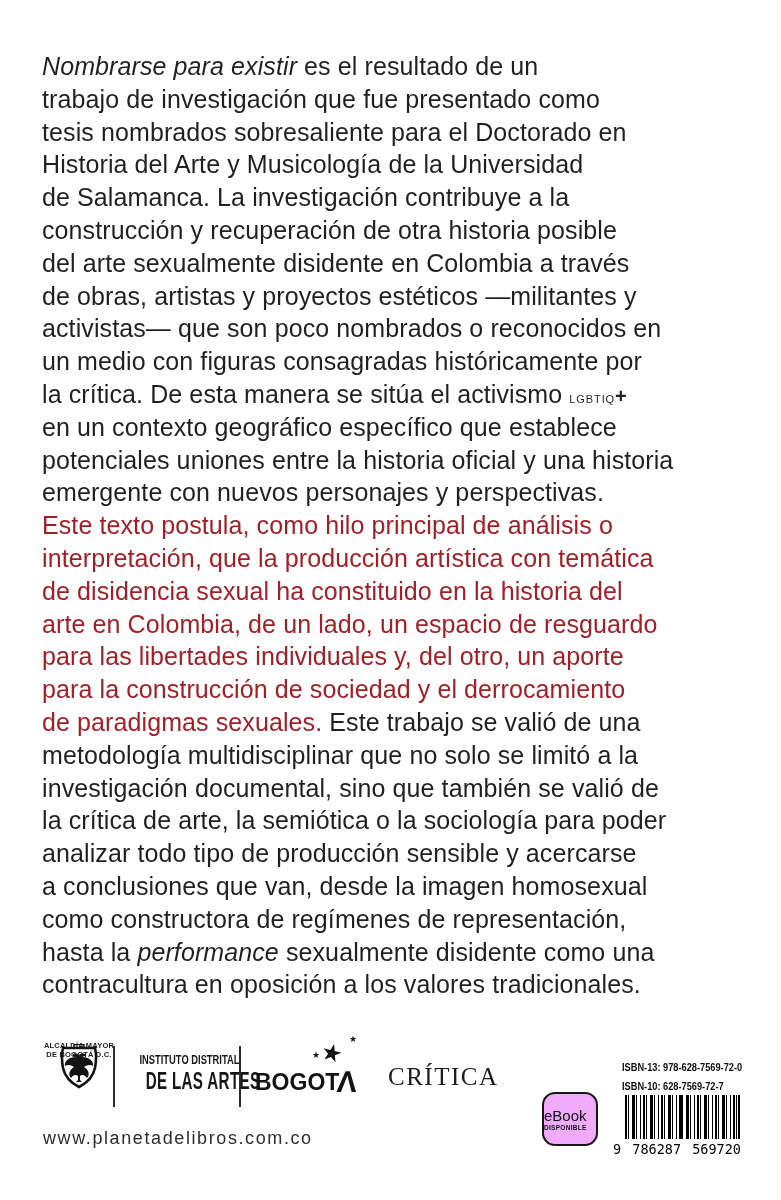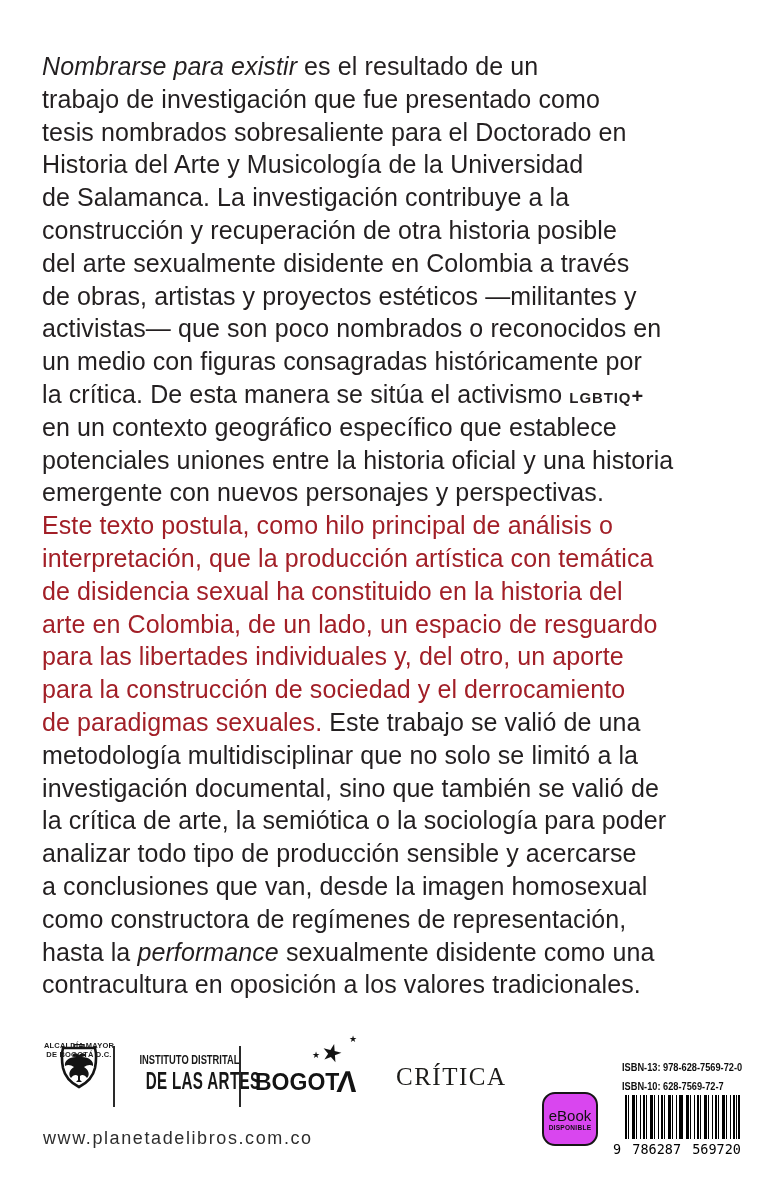--- a/index.html
+++ b/index.html
@@ -10,21 +10,21 @@
   .page{position:absolute;inset:0;background:#ffffff;}
 
   
   .text-block{
     position:absolute;left:42px;top:50px;width:710px;
     font-size:25px;line-height:32.8px;letter-spacing:0.1px;color:#231f20;
   }
   .line{white-space:nowrap;height:32.8px;}
   .seg-i{font-style:italic;}
   .seg-r{color:#a21f27;}
-  .seg-sc{font-size:15px;letter-spacing:0.9px;font-weight:bold;}
+  .seg-sc{font-size:11px;letter-spacing:0.9px;}
   .seg-scp{font-size:20px;font-weight:bold;}
 
   
   .crest-svg{position:absolute;left:57px;top:1044px;width:44px;height:46px;}
   .crest-caption{
     position:absolute;left:36px;top:1041px;width:86px;text-align:center;
     font-size:7.5px;font-weight:bold;line-height:9px;letter-spacing:0.2px;color:#1c1c1c;
   }
   .v-divider{position:absolute;top:1046px;width:1.6px;height:61px;background:#2a2a2a;}
   .d1{left:113px;}
@@ -35,28 +35,28 @@
   .instituto .l2{font-size:23px;font-weight:bold;transform:scaleX(0.66);transform-origin:center;white-space:nowrap;margin-top:1px;letter-spacing:0.5px;}
 
   .bogota-logo{position:absolute;left:255px;top:1063px;height:28px;color:#131313;}
   .bogota-word{font-size:23px;font-weight:bold;letter-spacing:0px;margin-top:20px;}
   .bogota-lambda{font-size:30px;font-weight:bold;display:inline-block;transform:skewX(-4deg);position:relative;top:2px;margin-left:-2px;}
   .star-big{position:absolute;left:66px;top:-24px;font-size:24px;display:inline-block;transform:rotate(14deg);}
   .star-small{position:absolute;left:57px;top:-13px;font-size:9px;}
   .star-tiny{position:absolute;left:94px;top:-29px;font-size:9px;}
 
   .critica{
-    position:absolute;left:396px;top:1063px;
+    position:absolute;left:388px;top:1063px;
     font-family:"Liberation Serif", serif;font-size:25px;letter-spacing:1.5px;color:#1d1c1a;
   }
 
   .ebook-badge{
     position:absolute;left:542px;top:1092px;width:52px;height:50px;
-    border:2.5px solid #161616;border-radius:13px;background:#d946ef;
-    display:flex;flex-direction:column;align-items:center;justify-content:center;
+    border:2.5px solid #161616;border-radius:13px;background:#f0abfc;
+    display:flex;flex-direction:column;align-items:flex-start;justify-content:center;
   }
   .ebook-title{font-size:15px;color:#101010;line-height:16px;}
   .ebook-sub{font-size:6.5px;font-weight:bold;letter-spacing:0.3px;color:#101010;}
 
   .isbn-block{
     position:absolute;left:622px;top:1058px;font-size:11px;line-height:18.5px;
     color:#0e0e0e;transform:scaleX(0.84);transform-origin:left top;white-space:nowrap;font-weight:bold;
   }
 
   .barcode{position:absolute;left:612px;top:1095px;width:132px;height:62px;}

